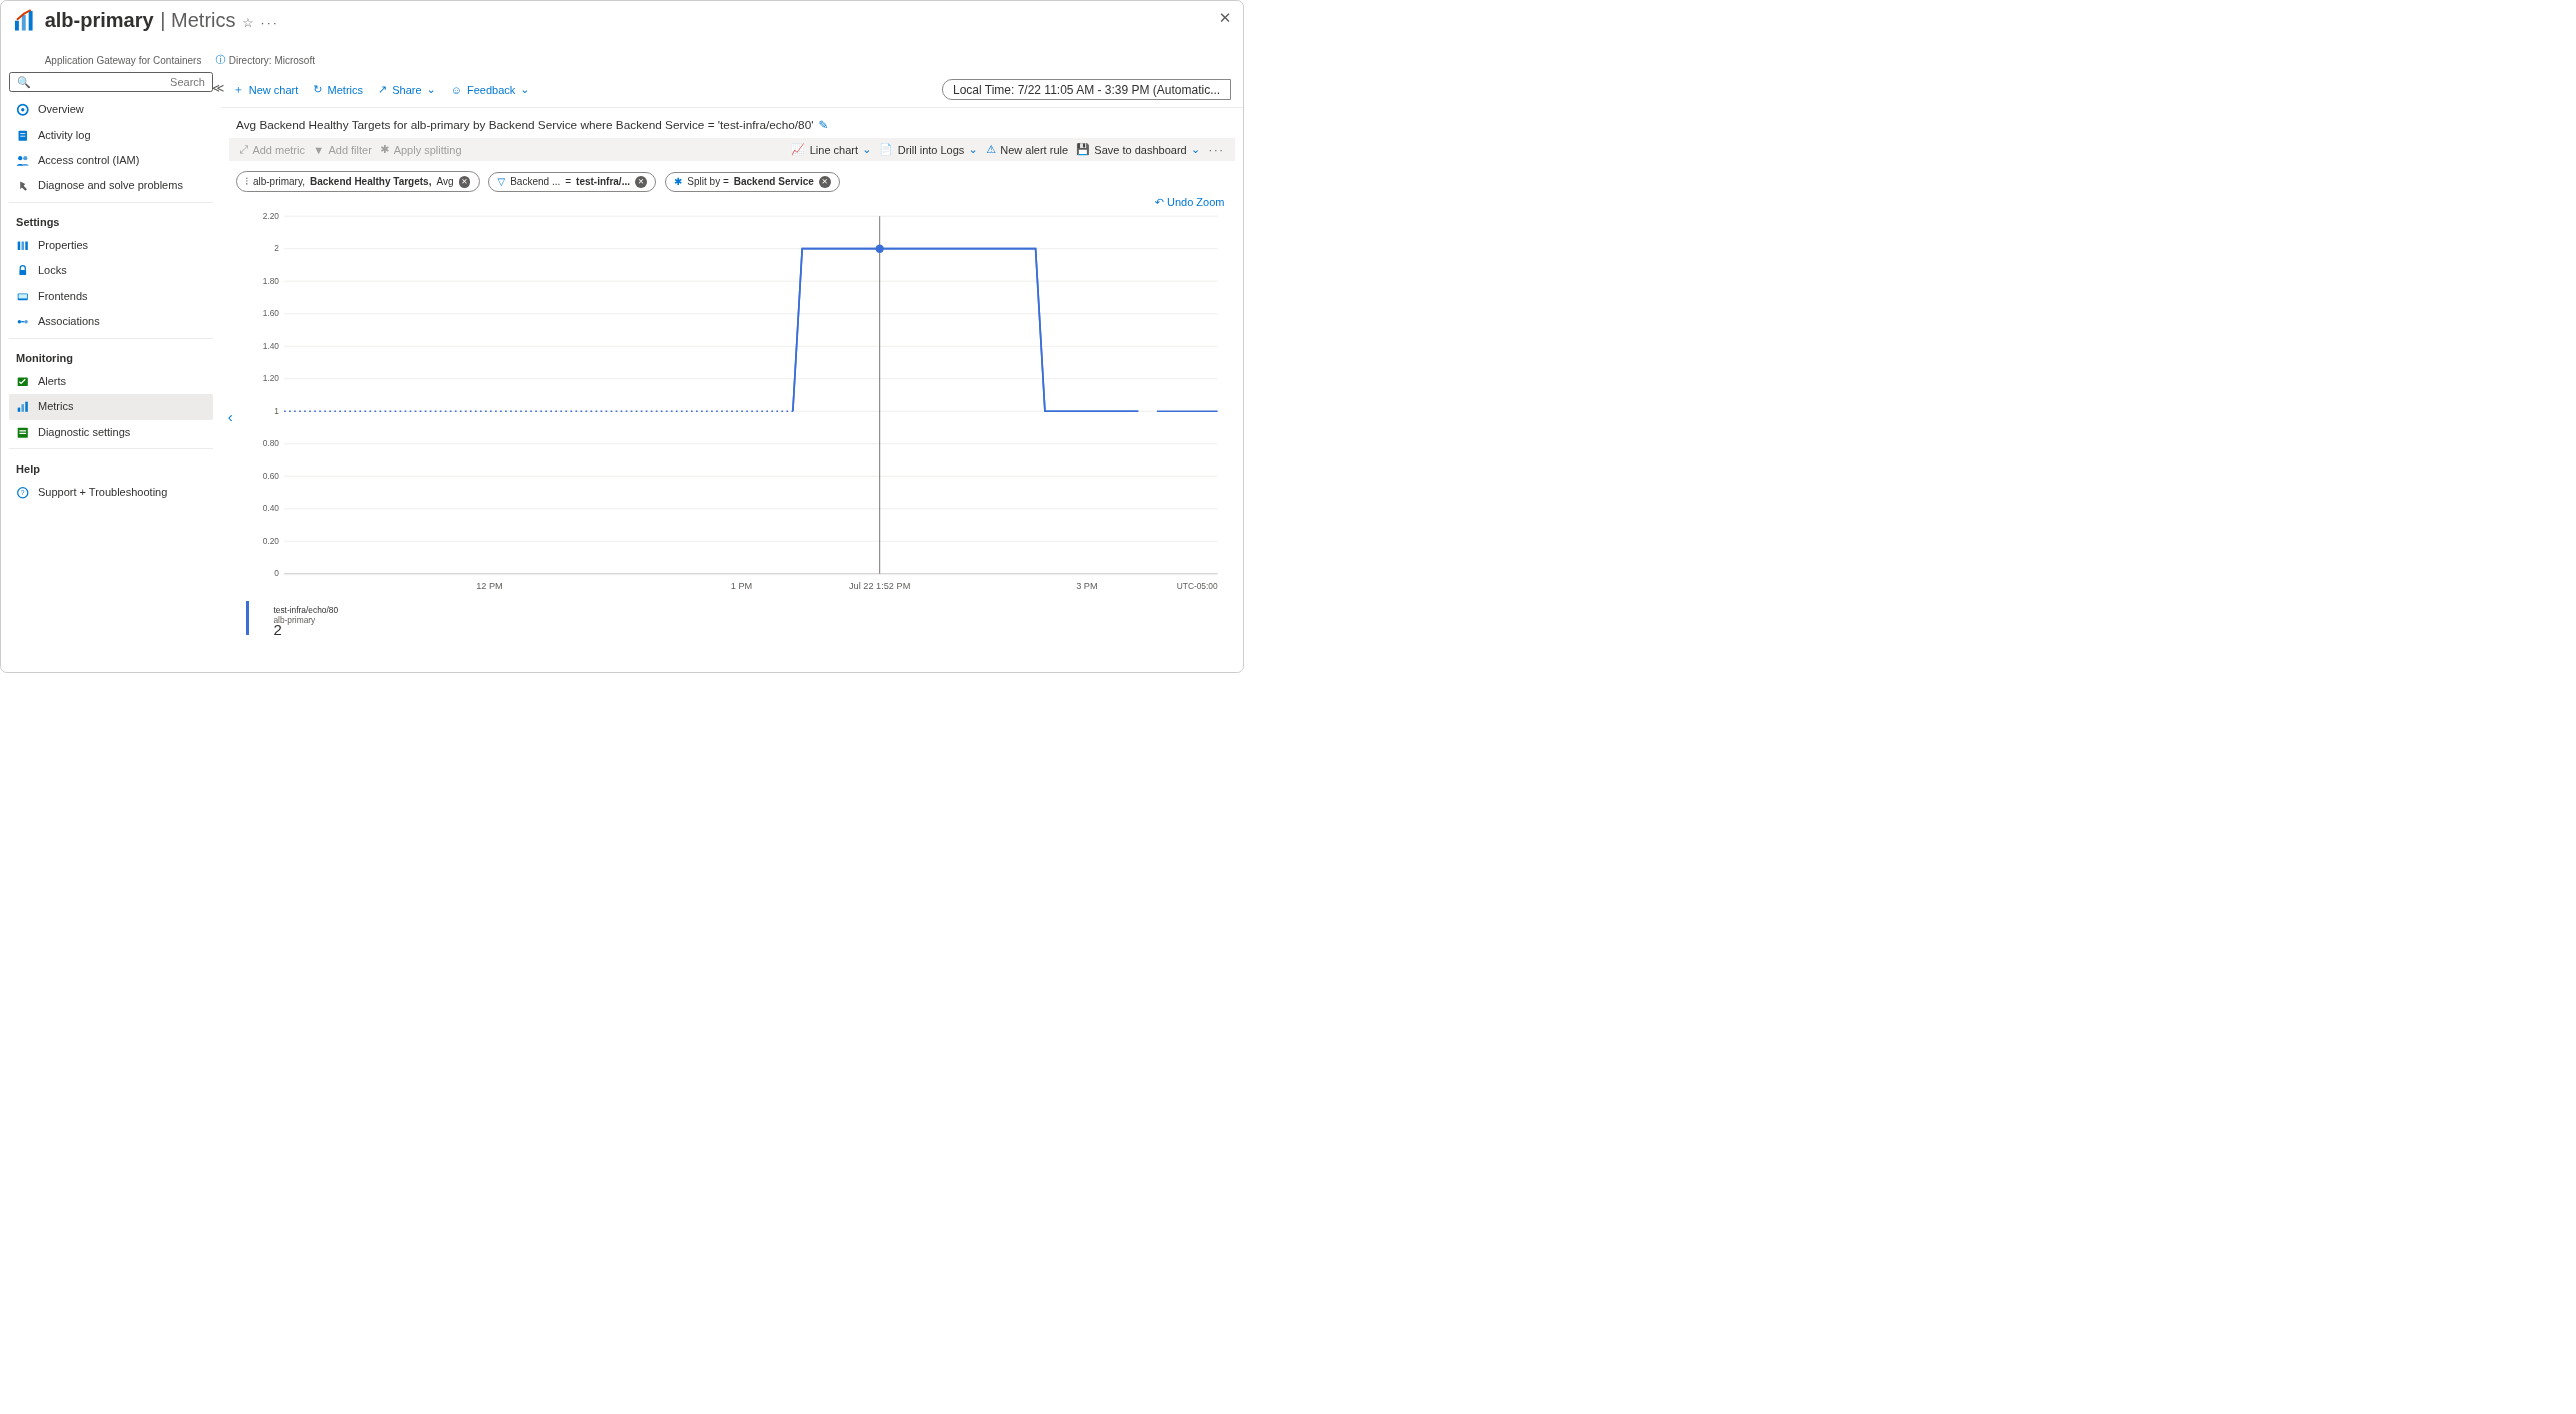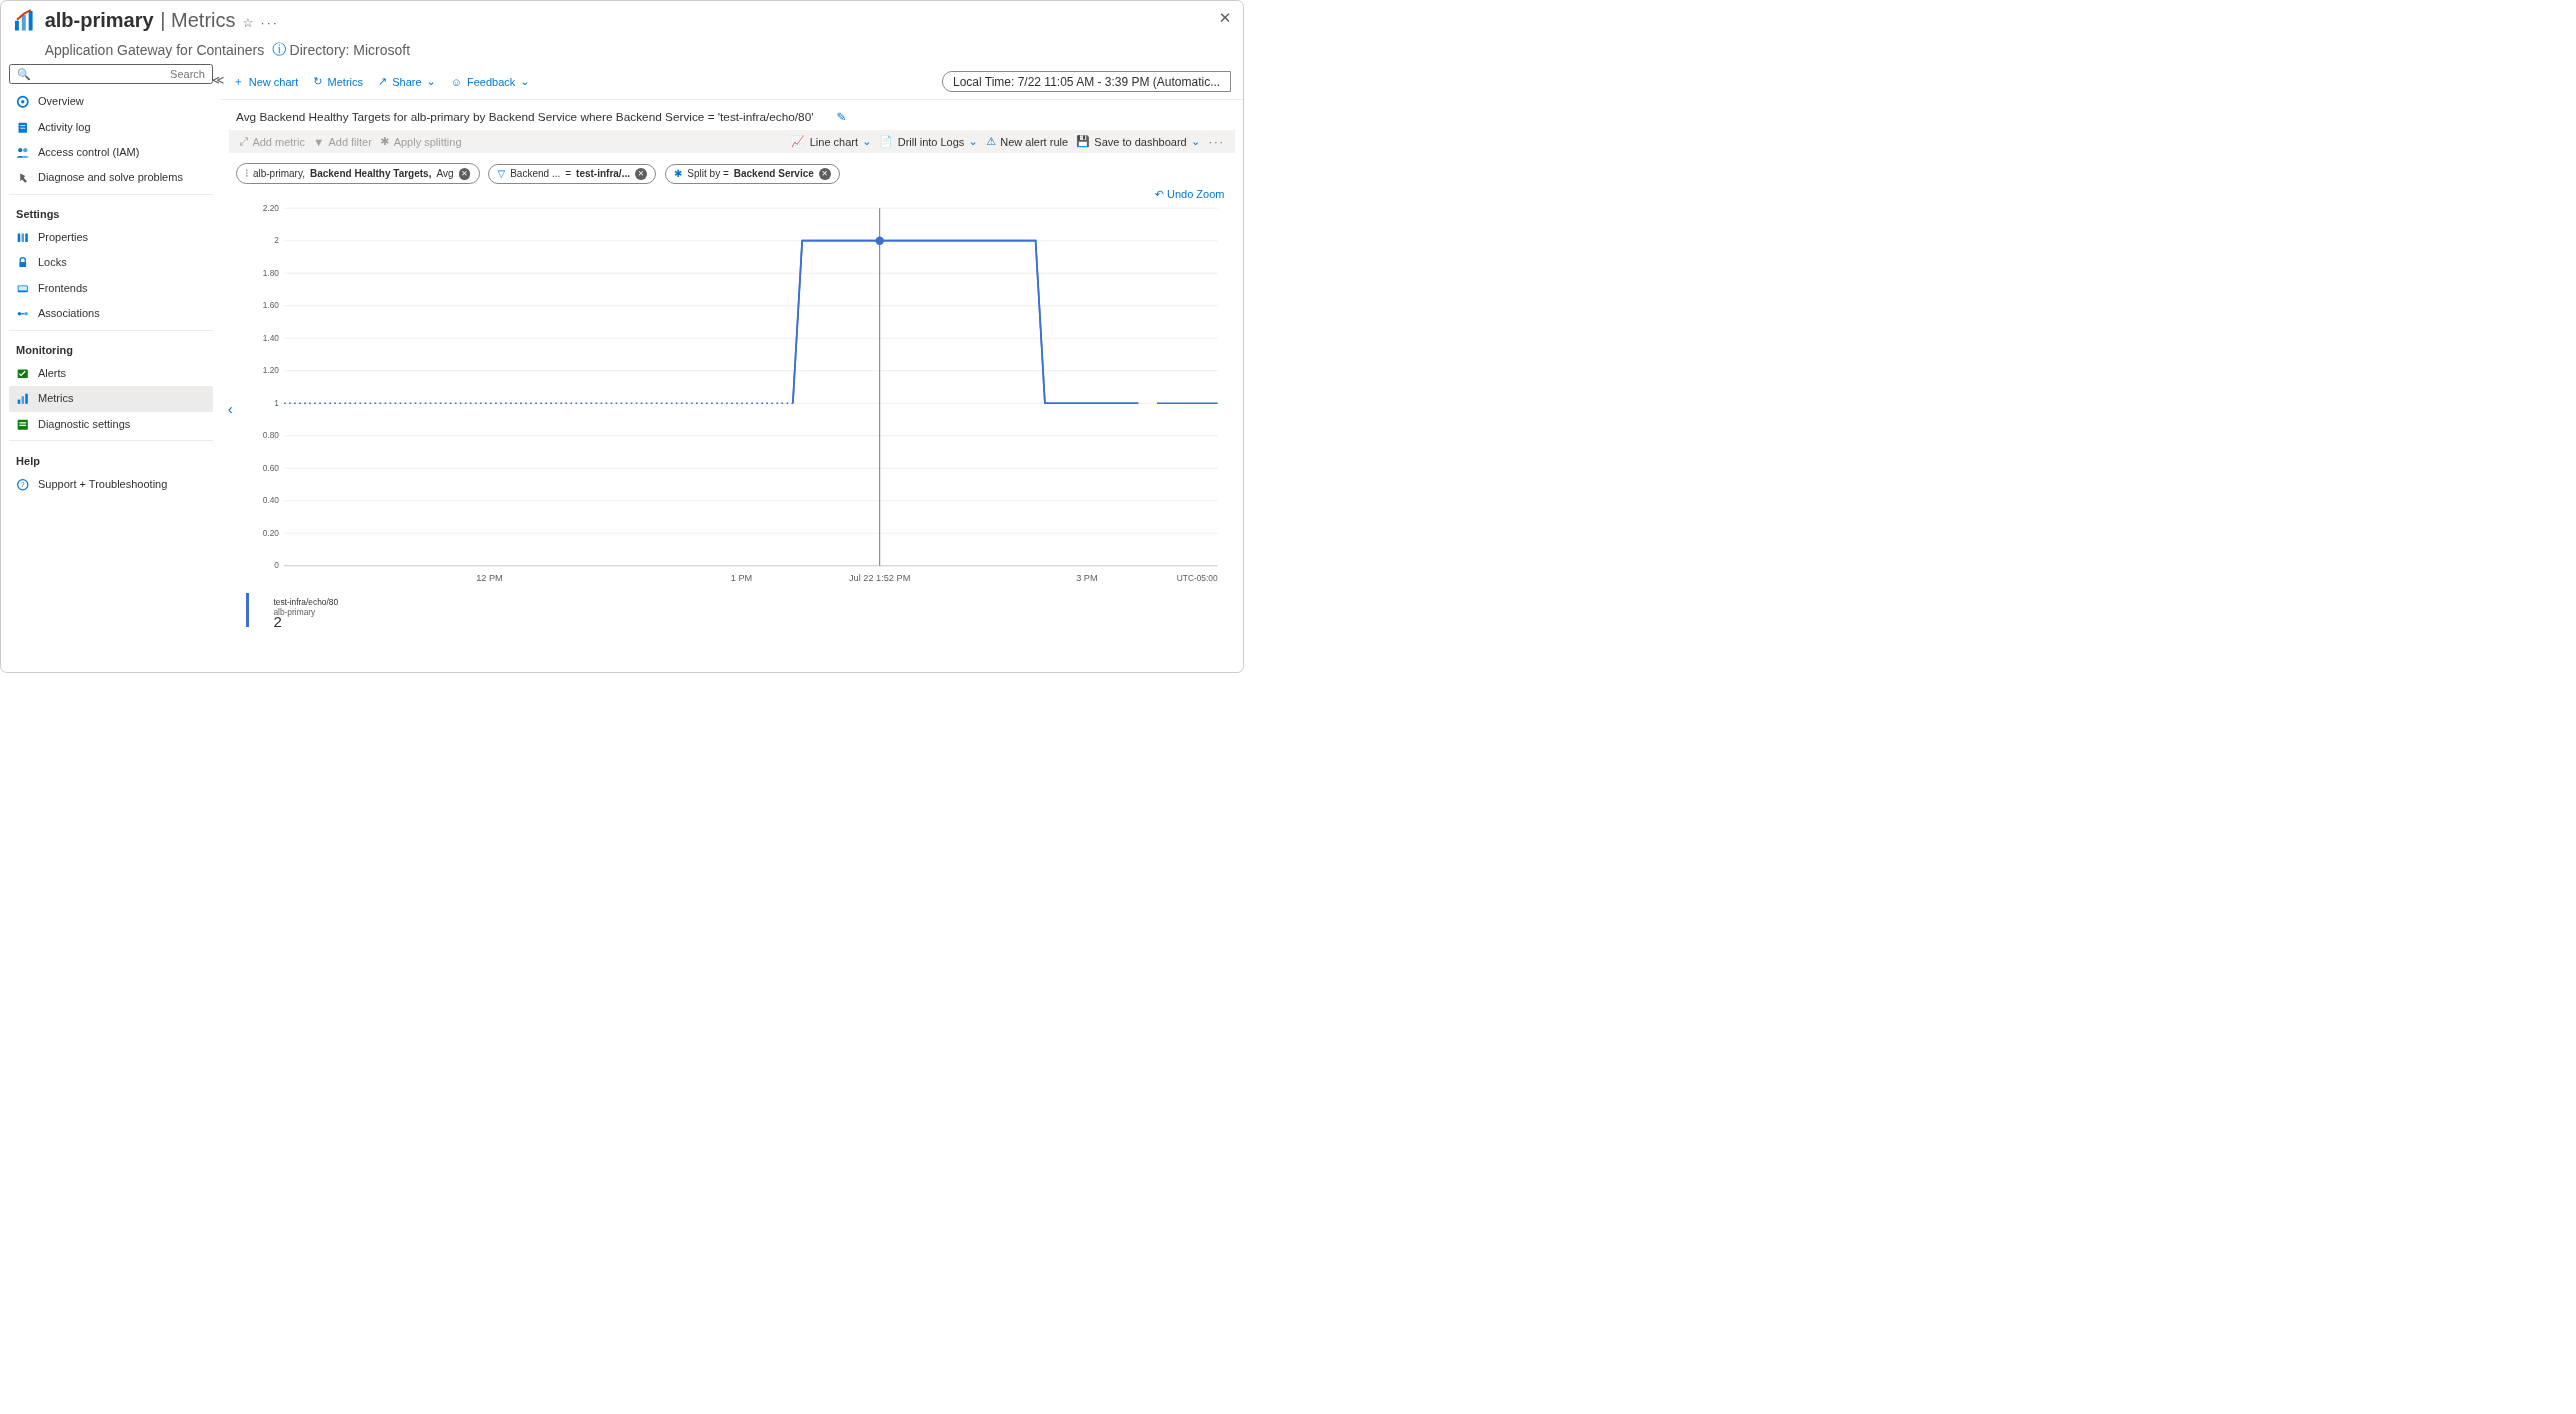--- a/index.html
+++ b/index.html
@@ -6,21 +6,21 @@
 body { background:#fff; color:#323130; font-size:11px; width:1244px; height:673px; overflow:hidden; border:0.8px solid #ccc; border-radius:6.7px; }
 
 
 .hdr { display:flex; align-items:flex-start; padding:8.4px 11.8px 5px; gap:8.4px; position:relative; }
 .hdr .logo { width:23.5px; height:23.5px; flex-shrink:0; }
 .hdr .title-row { display:flex; align-items:baseline; gap:6.7px; }
 .hdr .title { font-size:20px; font-weight:600; }
 .hdr .title-sub { font-size:20px; font-weight:400; color:#605e5c; }
 .hdr .star { color:#605e5c; cursor:pointer; font-size:12.6px; }
 .hdr .more { color:#605e5c; cursor:pointer; font-size:13.5px; letter-spacing:1.7px; }
-.hdr .sub { color:#605e5c; font-size:14px; display:flex; gap:8px; align-items:center; margin-top:9px; }
+.hdr .sub { color:#605e5c; font-size:10px; display:flex; gap:14px; align-items:center; margin-top:21px; }
 .hdr .close { position:absolute; right:11.8px; top:8.4px; font-size:15px; cursor:pointer; color:#605e5c; }
 
 .body { display:flex; height:calc(100% - 52px); }
 
 
 .side { width:220px; border-right:none; padding:0 8.4px; position:relative; flex-shrink:0; }
 .search { display:flex; align-items:center; gap:5px; border:0.8px solid #605e5c; border-radius:2.5px; padding:2.5px 6.7px; margin-bottom:5px; }
 .search input { border:none; outline:none; flex:1; font-size:11px;text-align:right; }
 .collapse { position:absolute; right:-3.4px; top:8.4px; font-size:11.8px; color:#605e5c; cursor:pointer; }
 .nav-item { display:flex; align-items:flex-start; gap:8.4px; padding:5.9px 6.7px; cursor:pointer; border-radius:1.7px; }
@@ -30,21 +30,21 @@
 .side hr { border:none; border-top:0.8px solid #edebe9; margin:3.4px 0; }
 .expand { position:absolute; right:-11.8px; top:336px; color:#0078d4; font-size:15px; cursor:pointer; }
 
 
 .main { flex:1; display:flex; flex-direction:column; overflow:hidden; }
 .tool { display:flex; align-items:center; gap:15px; padding:6.7px 11.8px; border-bottom:0.8px solid #edebe9; }
 .tool .btn { display:flex; align-items:center; gap:5px; color:#0078d4; cursor:pointer; font-size:11px; }
 .tool .spacer { flex:1; }
 .tool .time { border:0.8px solid #8a8886; border-radius:10px 0 0 10px; padding:2.5px 10px; font-size:12px; white-space:nowrap; }
 
-.chart-title { padding:10px 15px 6.7px; font-size:11.8px; display:flex; align-items:center; gap:23px; }
+.chart-title { padding:10px 15px 6.7px; font-size:11.8px; display:flex; align-items:center; gap:5px; }
 .chart-title .edit { color:#0078d4; cursor:pointer; }
 
 .chartbar { display:flex; align-items:center; gap:8.4px; background:#f3f2f1; padding:5px 10px; margin:0 8.4px; }
 .chartbar .gbtn { display:flex; align-items:center; gap:4.2px; color:#a19f9d; font-size:11px; }
 .chartbar .spacer { flex:1; }
 .chartbar .bbtn { display:flex; align-items:center; gap:4.2px; color:#323130; cursor:pointer; font-size:11px; }
 .chartbar .chev { color:#0078d4; }
 .chartbar .more { color:#605e5c; cursor:pointer; letter-spacing:1.7px; }
 
 .pills { display:flex; gap:8.4px; padding:10px 15px 3.4px; align-items:center; }

